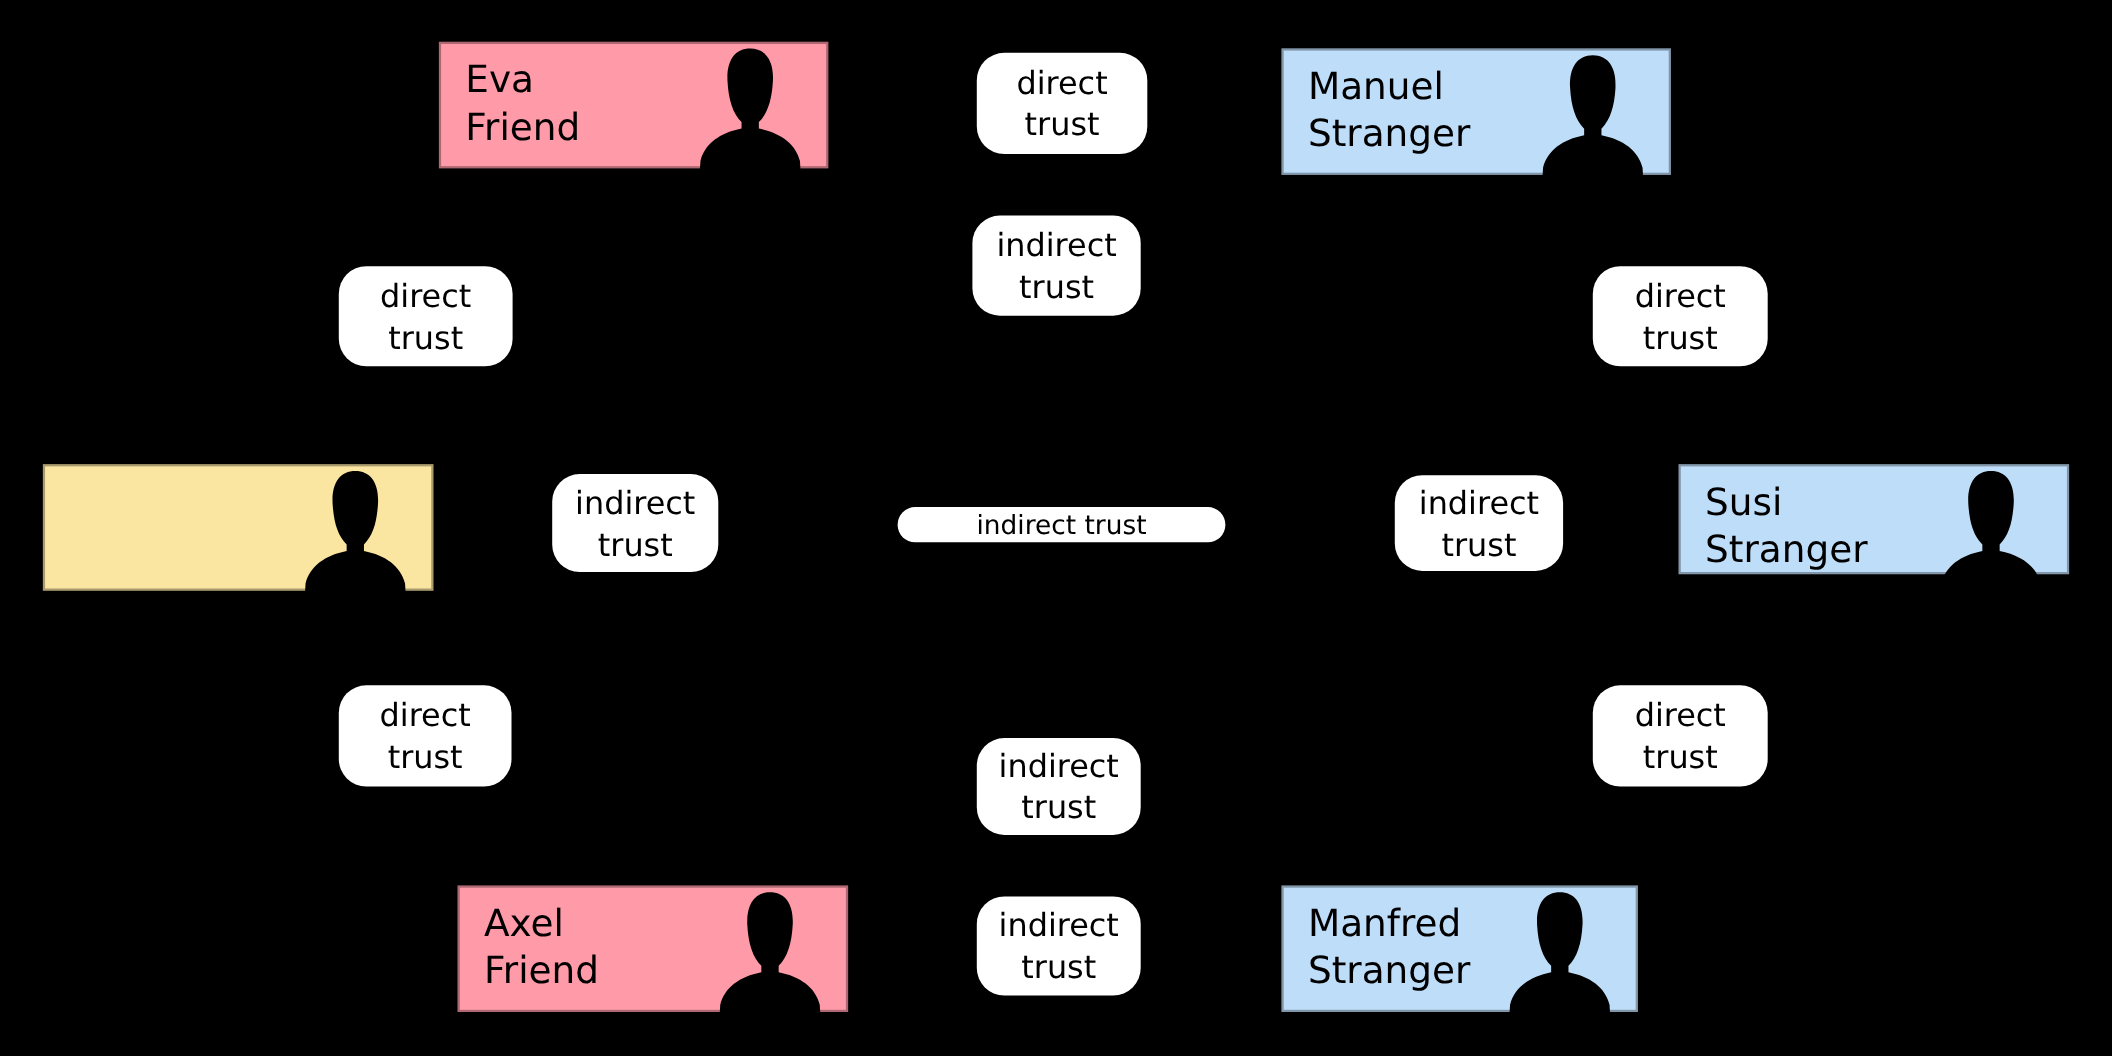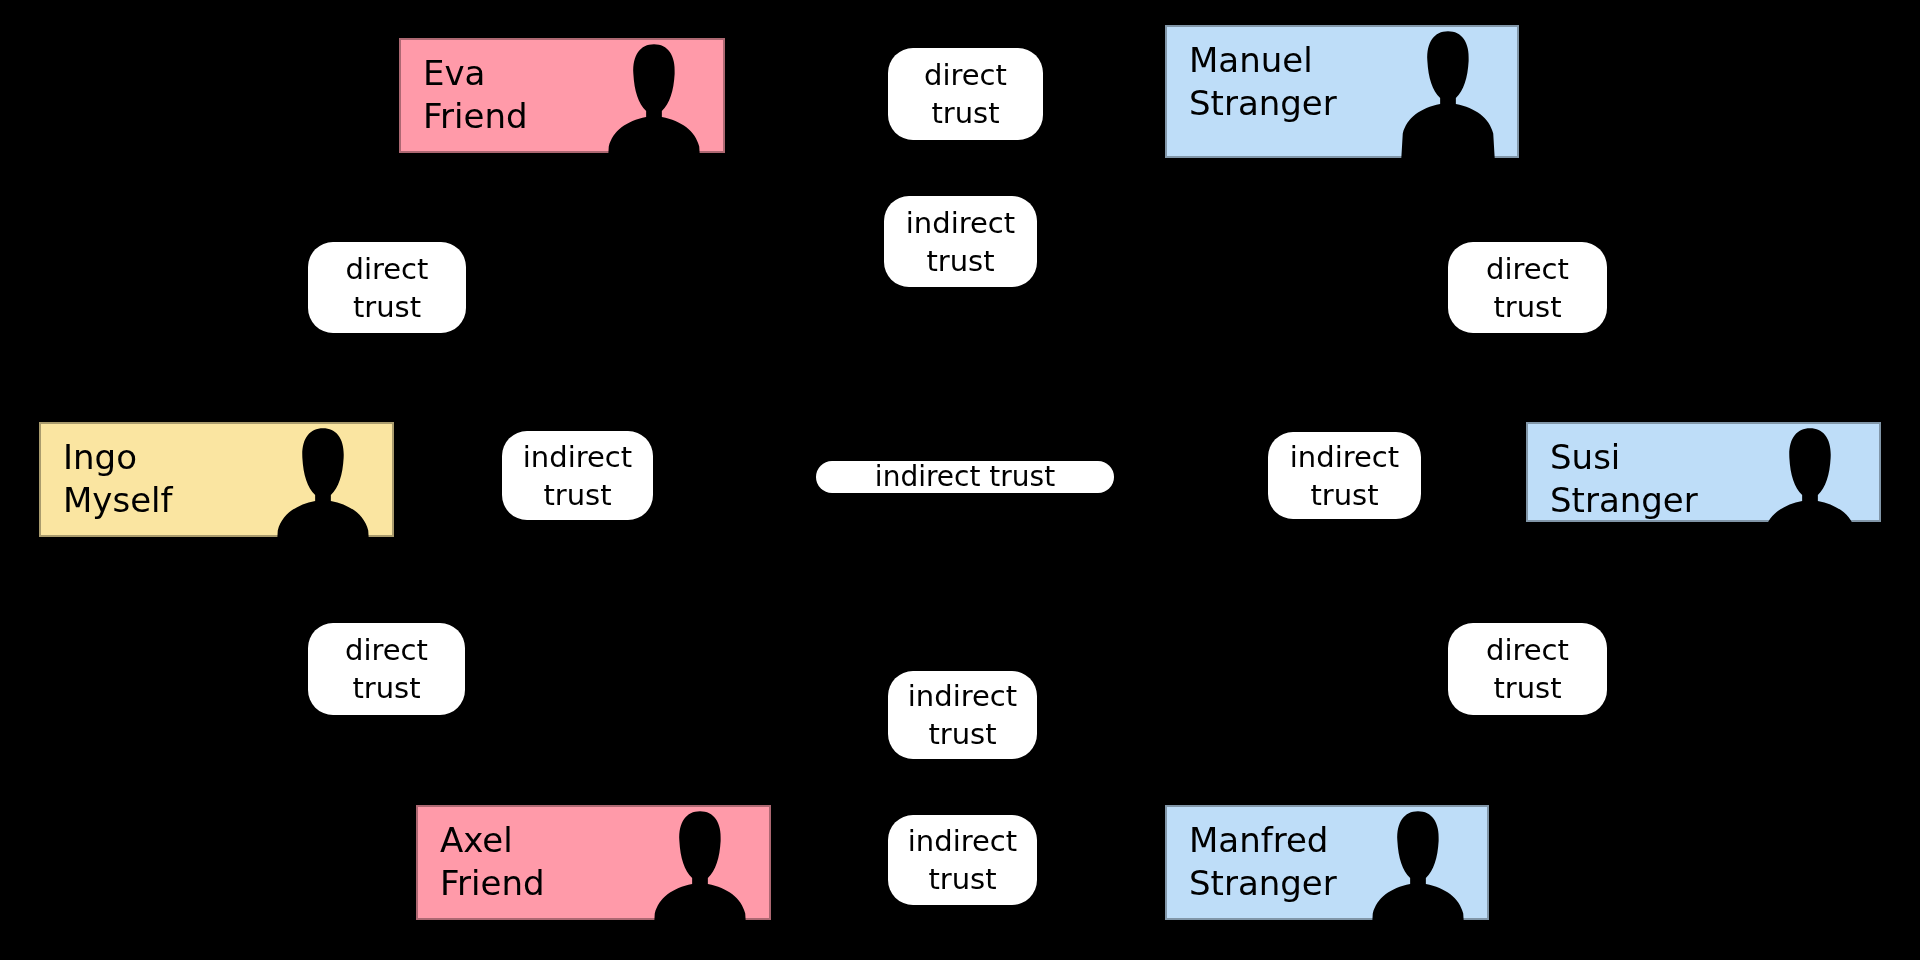--- a/index.html
+++ b/index.html
@@ -42,52 +42,48 @@
     color:#000;
     display:flex;
     flex-direction:column;
     align-items:center;
     justify-content:center;
     text-align:center;
     font-size:29px;
     line-height:38px;
     border-radius:25px;
   }
-  .tlabel.single{font-size:28px;line-height:30px;}
+  .tlabel.single{font-size:24px;line-height:30px;}
 </style>
 </head>
 <body>
 
 <div id="canvas">
 
-  <div class="node friend" style="left: 399px; top: 38px; width: 326px; height: 115px;">
+  <div class="node friend" style="left: 399px; top: 38px; width: 354px; height: 115px;">
     <div class="node-text">
       <div>Eva</div>
       <div>Friend</div>
     </div>
     <svg class="person" viewBox="0 0 120 140">
         <path d="M60,2 C74,2 82,13 81,32 C80,50 76,62 68,70 L68,76 C88,80 102,90 106,106 L108,140 L12,140 L14,106 C18,90 32,80 52,76 L52,70 C44,62 40,50 39,32 C38,13 46,2 60,2 Z"></path>
       </svg>
   </div>
 
-  <div class="node stranger" style="left: 1165px; top: 25px; width: 354px; height: 133px;">
+  <div class="node stranger" style="left: 1165px; top: 44px; width: 354px; height: 115px;">
     <div class="node-text">
       <div>Manuel</div>
       <div>Stranger</div>
     </div>
     <svg class="person" viewBox="0 0 120 140">
         <path d="M60,2 C74,2 82,13 81,32 C80,50 76,62 68,70 L68,76 C88,80 102,90 106,106 L108,140 L12,140 L14,106 C18,90 32,80 52,76 L52,70 C44,62 40,50 39,32 C38,13 46,2 60,2 Z"></path>
       </svg>
   </div>
 
   <div class="node myself" style="left: 39px; top: 422px; width: 355px; height: 115px;">
-    <div class="node-text">
-      <div>Ingo</div>
-      <div>Myself</div>
-    </div>
     <svg class="person" viewBox="0 0 120 140">
         <path d="M60,2 C74,2 82,13 81,32 C80,50 76,62 68,70 L68,76 C88,80 102,90 106,106 L108,140 L12,140 L14,106 C18,90 32,80 52,76 L52,70 C44,62 40,50 39,32 C38,13 46,2 60,2 Z"></path>
       </svg>
   </div>
 
   <div class="node stranger" style="left: 1526px; top: 422px; width: 355px; height: 100px;">
     <div class="node-text">
       <div>Susi</div>
       <div>Stranger</div>
     </div>

